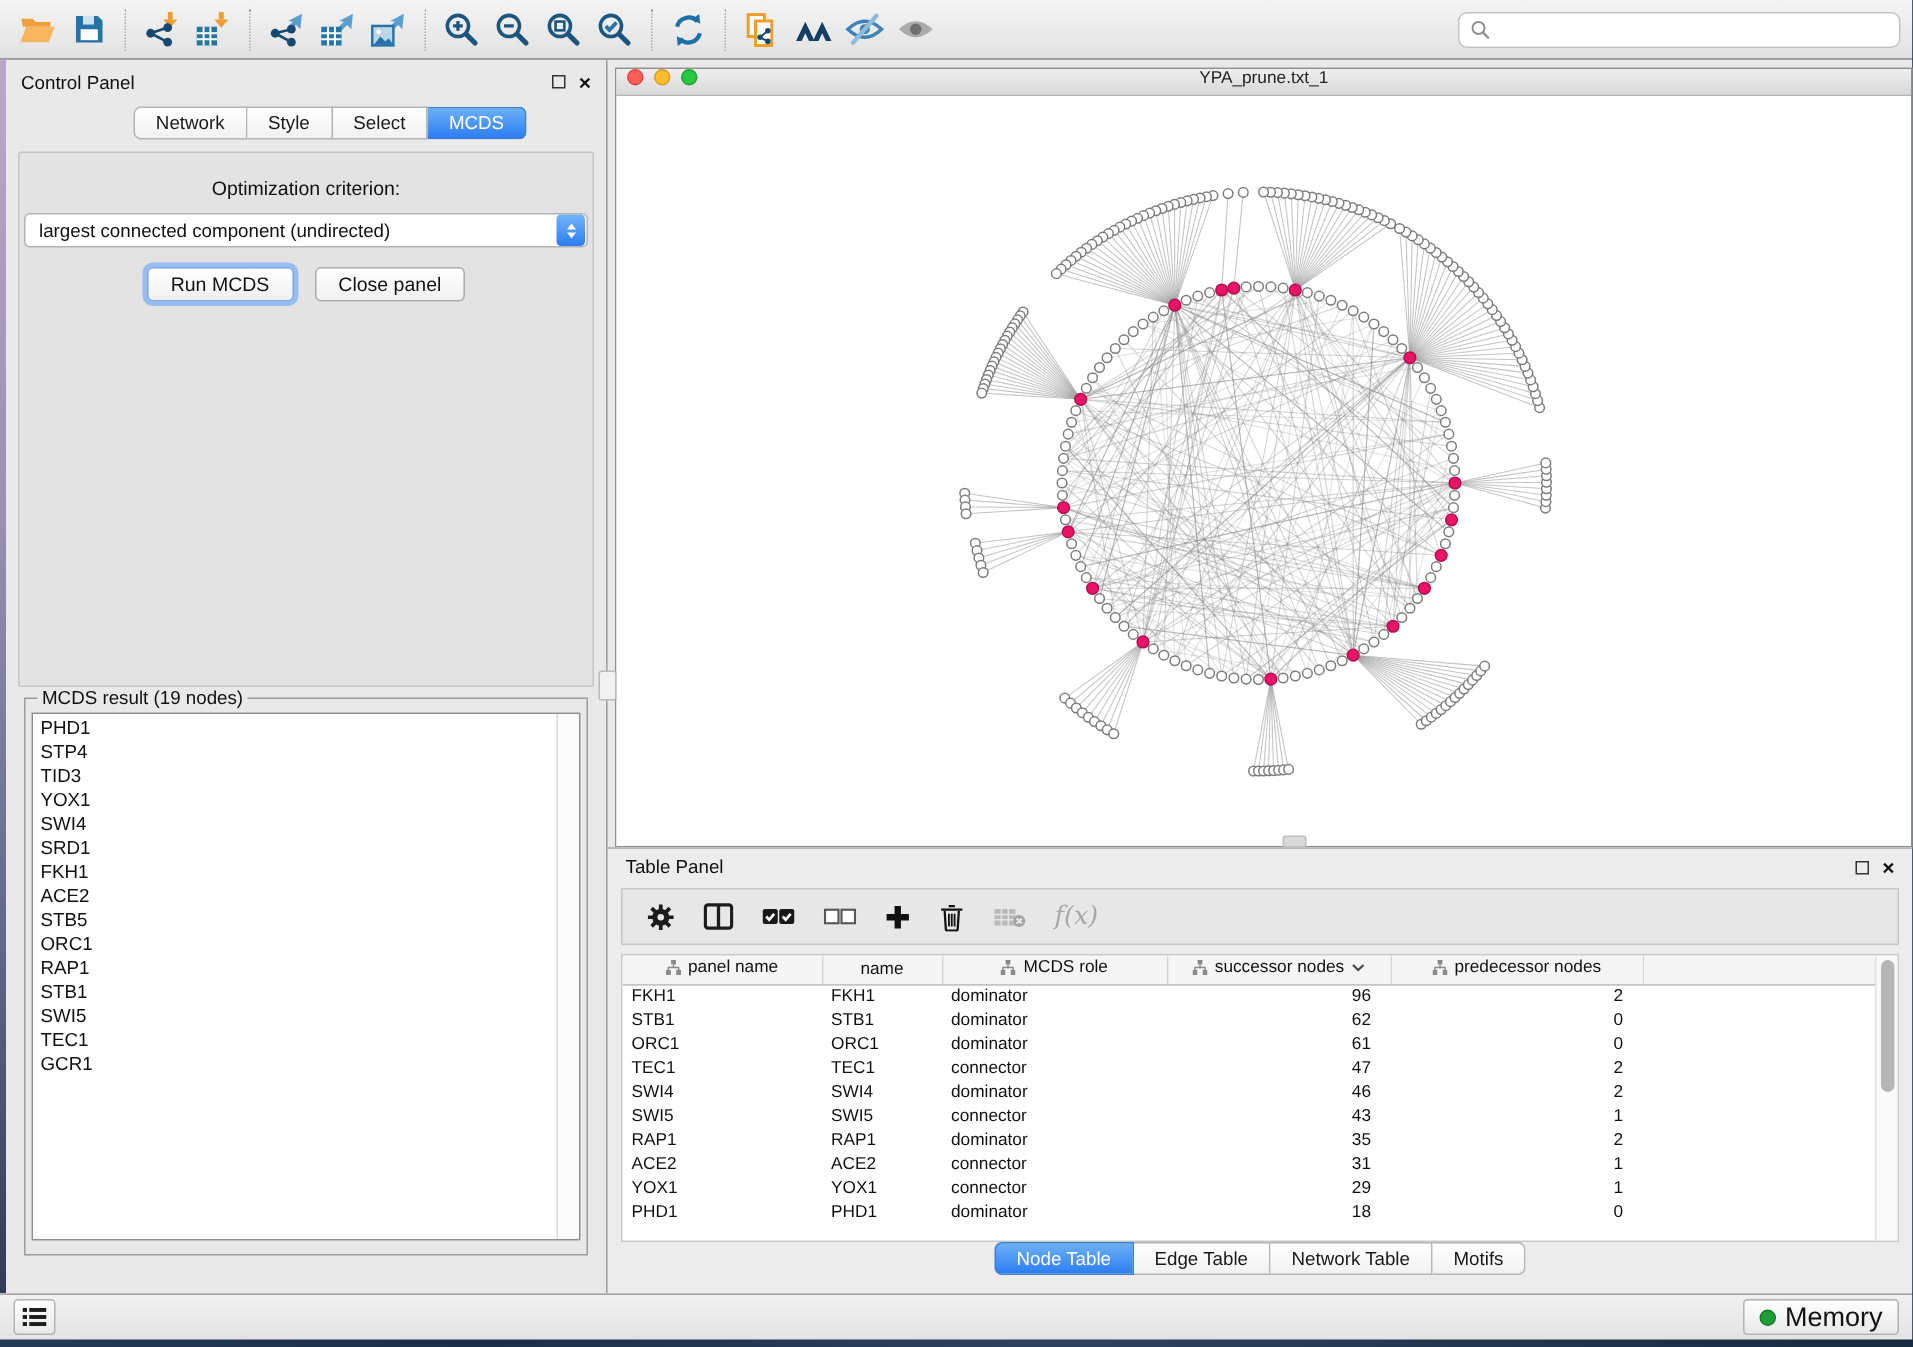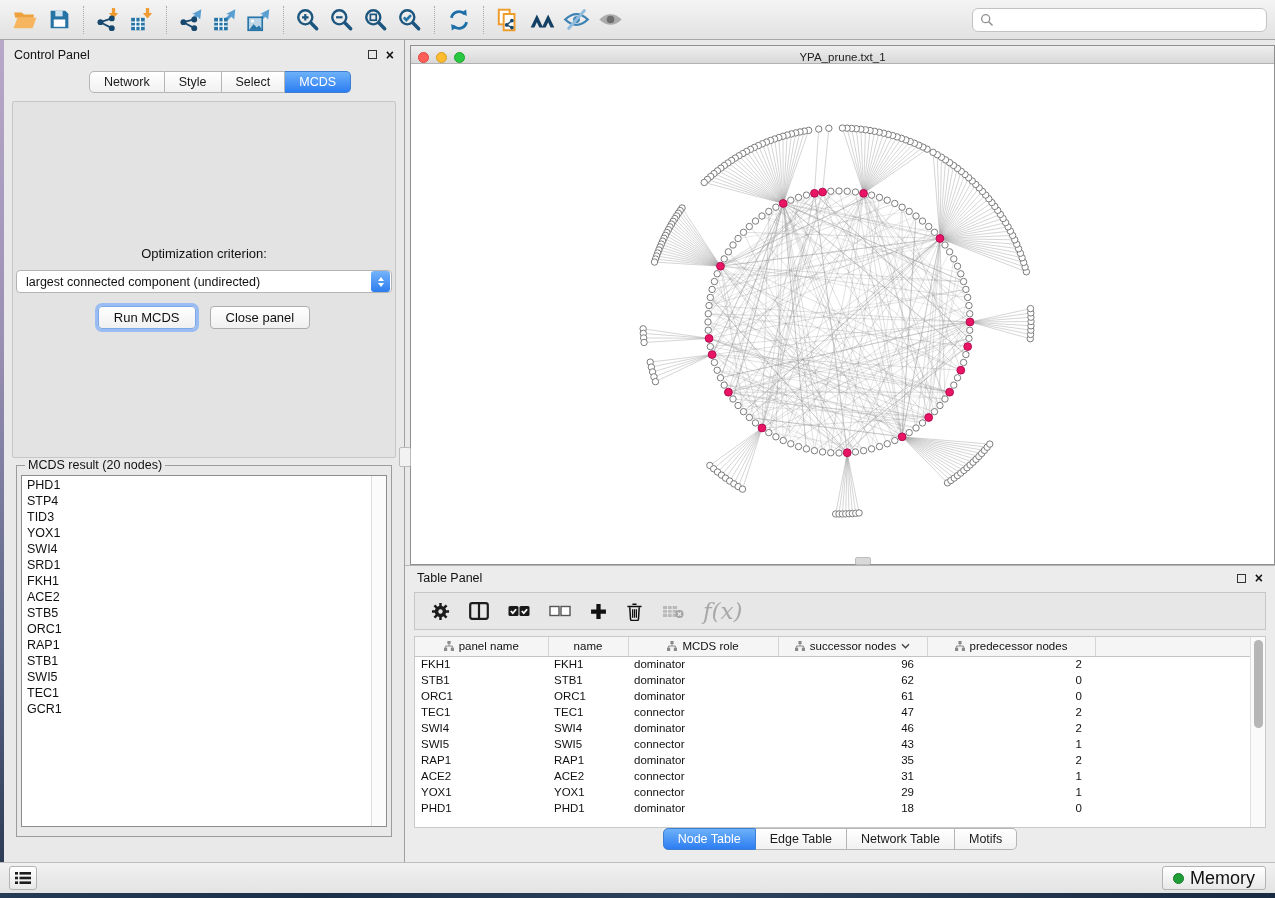--- a/index.html
+++ b/index.html
@@ -31,21 +31,21 @@
   .float-box{width:9px;height:9px;border:1.5px solid #333;display:inline-block;cursor:pointer;}
   .close-x{font-size:14px;font-weight:bold;color:#111;cursor:pointer;line-height:1;}
   .cp-tabs{display:flex;justify-content:center;margin:2px 0 0;padding-left:32px;}
   .seg{display:inline-flex;}
   .seg .tab{background:linear-gradient(#ffffff,#f1f1f1);border:1px solid #b5b5b5;border-left-width:0;
     padding:3px 14px;font-size:12.5px;color:#1a1a1a;cursor:pointer;white-space:nowrap;}
   .seg .tab:first-child{border-left-width:1px;border-radius:5px 0 0 5px;}
   .seg .tab:last-child{border-radius:0 5px 5px 0;}
   .seg .tab.sel{background:linear-gradient(#6db1f9,#2c7df2);border-color:#3d7fd2;color:#fff;}
   .cp-inner{margin:8px 8px 0;height:357px;background:#e3e3e3;border:1px solid #c6c6c6;border-radius:2px;
-    display:flex;flex-direction:column;align-items:center;justify-content:center;}
+    display:flex;flex-direction:column;align-items:center;}
   .opt-label{margin-top:16px;font-size:13px;color:#111;}
   .mac-select{margin-top:9px;width:376px;height:23px;background:#fff;border:1px solid #b4b4b4;border-radius:4px;
     display:flex;align-items:center;cursor:pointer;position:relative;}
   .mac-select .val{flex:1;font-size:12.5px;padding-left:9px;color:#111;white-space:nowrap;}
   .mac-select .caps{width:19px;height:21px;margin-right:1px;border-radius:3px;
     background:linear-gradient(#74b4fa,#2d7df0);display:flex;flex-direction:column;align-items:center;justify-content:center;gap:2px;}
   .tri{width:0;height:0;border-left:3.5px solid transparent;border-right:3.5px solid transparent;}
   .tri.up{border-bottom:4px solid #fff;}
   .tri.dn{border-top:4px solid #fff;}
   .btn-row{margin-top:13px;display:flex;gap:14px;}
@@ -62,36 +62,36 @@
   
   .v-split{position:absolute;left:399px;top:447px;width:12px;height:20px;background:#f2f2f2;
     border:1px solid #bbb;border-radius:2px;cursor:col-resize;z-index:5;}
   .h-split{position:absolute;left:855px;top:557px;width:16px;height:8px;background:#d9d9d9;
     border:1px solid #bdbdbd;border-radius:2px;cursor:row-resize;z-index:5;}
 
   
   .network-panel{position:absolute;left:405px;top:40px;width:870px;height:525px;background:#e9e9e9;padding:5px 0 0 5px;}
   .net-window{width:865px;height:520px;border:1px solid #8f8f8f;display:flex;flex-direction:column;background:#fff;}
   .net-titlebar{height:18px;background:linear-gradient(#efefef,#d8d8d8);border-bottom:1px solid #b2b2b2;
-    display:flex;align-items:flex-end;position:relative;}
+    display:flex;align-items:flex-start;position:relative;}
   .tl{width:11px;height:11px;border-radius:50%;margin-left:7px;cursor:pointer;}
   .tl.red{background:#ff5f58;border:1px solid #e0443e;}
   .tl.yel{background:#febc2e;border:1px solid #d89c22;}
   .tl.grn{background:#28c840;border:1px solid #1da330;}
   .net-title{position:absolute;left:0;right:0;text-align:center;font-size:11.5px;color:#222;}
   .net-canvas{flex:1;background:#fff;}
 
   
   .table-panel{position:absolute;left:405px;top:565px;width:870px;height:297px;background:#ececec;
     border-top:1px solid #b5b5b5;display:flex;flex-direction:column;}
   .tp-header{height:24px;display:flex;align-items:center;padding:0 12px;font-size:12.5px;color:#111;}
   .tp-toolbar{margin:2px 9px 0;height:38px;background:#e7e7e7;border:1px solid #c6c6c6;
     display:flex;align-items:center;gap:19px;padding:0 16px;}
   .tp-tool{display:flex;align-items:center;justify-content:center;cursor:pointer;background:none;border:none;}
-  .fx{font-family:"DejaVu Serif",serif;font-style:italic;font-size:23px;color:#a8a8a8;}
+  .fx{font-family:"DejaVu Serif",serif;font-style:italic;font-size:17px;color:#a8a8a8;}
   .tp-tablewrap{margin:6px 9px 0;height:192px;background:#fff;border:1px solid #c9c9c9;position:relative;overflow:hidden;}
   table.node-table{border-collapse:collapse;table-layout:fixed;width:835px;}
   .node-table th{height:19px;background:#f5f5f5;border-right:1px solid #d4d4d4;border-bottom:1px solid #c4c4c4;
     font-size:11.5px;font-weight:normal;color:#111;text-align:center;position:relative;white-space:nowrap;}
   .node-table th .hdr{display:inline-flex;align-items:center;gap:5px;}
   .node-table td{height:16px;font-size:11.5px;color:#111;padding:0 6px;white-space:nowrap;overflow:hidden;}
   .node-table td.num{text-align:right;padding-right:13px;}
   .tp-sb{position:absolute;right:0;top:0;bottom:0;width:15px;background:#fafafa;border-left:1px solid #e0e0e0;cursor:pointer;}
   .tp-sb .thumb{position:absolute;left:2.5px;top:3px;width:9px;height:88px;background:#b6b6b6;border-radius:5px;}
   .tp-tabs{display:flex;justify-content:center;margin-top:0;}
@@ -272,21 +272,21 @@
             <span class="tri up"></span>
             <span class="tri dn"></span>
           </span>
       </div>
       <div class="btn-row">
         <button class="btn focus">Run MCDS</button>
         <button class="btn">Close panel</button>
       </div>
     </div>
     <div class="result-fs">
-      <span class="result-legend">MCDS result (20 nodes)</span>
+      <span class="result-legend">MCDS result (19 nodes)</span>
       <div class="result-wrap">
         <div class="result-list" id="result-list">
             <div class="item">PHD1</div>
             <div class="item">STP4</div>
             <div class="item">TID3</div>
             <div class="item">YOX1</div>
             <div class="item">SWI4</div>
             <div class="item">SRD1</div>
             <div class="item">FKH1</div>
             <div class="item">ACE2</div>

